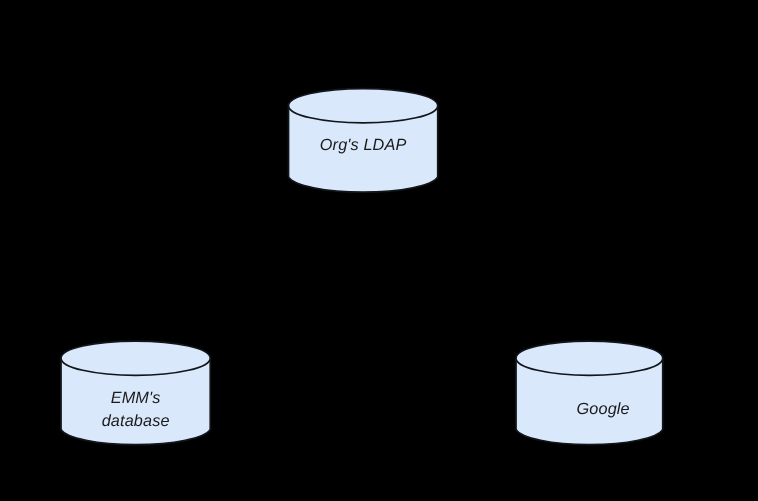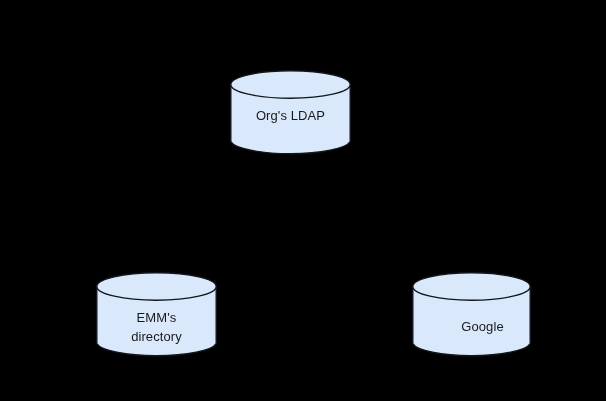--- a/index.html
+++ b/index.html
@@ -8,20 +8,21 @@
     padding: 0;
     background: #000000;
   }
   #canvas {
     position: relative;
     width: 606px;
     height: 401px;
     background: #000000;
     overflow: hidden;
     font-family: "Liberation Sans", sans-serif;
+    font-style: italic;
   }
   .db-node {
     position: absolute;
   }
   .db-node svg {
     position: absolute;
     left: 0;
     top: 0;
     display: block;
     overflow: visible;
@@ -45,27 +46,27 @@
 <div id="canvas" style="background: rgb(0, 0, 0);">
 
   <div class="db-node" id="node-ldap" style="left: 230px; top: 70px; width: 121px; height: 86px;">
     <svg width="121" height="86" viewBox="0 0 121 86">
       <path d="M 0.8,14.5 L 0.8,71.5 A 60.2,14 0 0 0 120.2,71.5 L 120.2,14.5 Z" fill="#dae8fc" stroke="#12161b" stroke-width="1.4" stroke-linejoin="round"></path>
       <ellipse cx="60.5" cy="14.5" rx="59.7" ry="13.7" fill="#dae8fc" stroke="#12161b" stroke-width="1.4"></ellipse>
     </svg>
     <div class="db-label" style="top: 36px; color: rgb(26, 26, 26);">Org's LDAP</div>
   </div>
 
-  <div class="db-node" id="node-emm" style="left: 48px; top: 272px; width: 121px; height: 86px; margin-left: 48px;">
+  <div class="db-node" id="node-emm" style="left: 48px; top: 272px; width: 121px; height: 86px;">
     <svg width="121" height="86" viewBox="0 0 121 86">
       <path d="M 0.8,14.5 L 0.8,71.5 A 60.2,14 0 0 0 120.2,71.5 L 120.2,14.5 Z" fill="#dae8fc" stroke="#12161b" stroke-width="1.4" stroke-linejoin="round"></path>
       <ellipse cx="60.5" cy="14.5" rx="59.7" ry="13.7" fill="#dae8fc" stroke="#12161b" stroke-width="1.4"></ellipse>
     </svg>
     <div class="db-label" style="top: 36px; color: rgb(26, 26, 26);">EMM's</div>
-    <div class="db-label" style="top: 55px; color: rgb(26, 26, 26);">directory</div>
+    <div class="db-label" style="top: 55px; color: rgb(26, 26, 26);">database</div>
   </div>
 
   <div class="db-node" id="node-google" style="left: 412px; top: 272px; width: 119px; height: 86px;">
     <svg width="119" height="86" viewBox="0 0 119 86">
       <path d="M 0.8,14.5 L 0.8,71.5 A 59.2,14 0 0 0 118.2,71.5 L 118.2,14.5 Z" fill="#dae8fc" stroke="#12161b" stroke-width="1.4" stroke-linejoin="round"></path>
       <ellipse cx="59.5" cy="14.5" rx="58.7" ry="13.7" fill="#dae8fc" stroke="#12161b" stroke-width="1.4"></ellipse>
     </svg>
     <div class="db-label" style="top: 45px; color: rgb(26, 26, 26); margin-left: 11px;">Google</div>
   </div>
 

